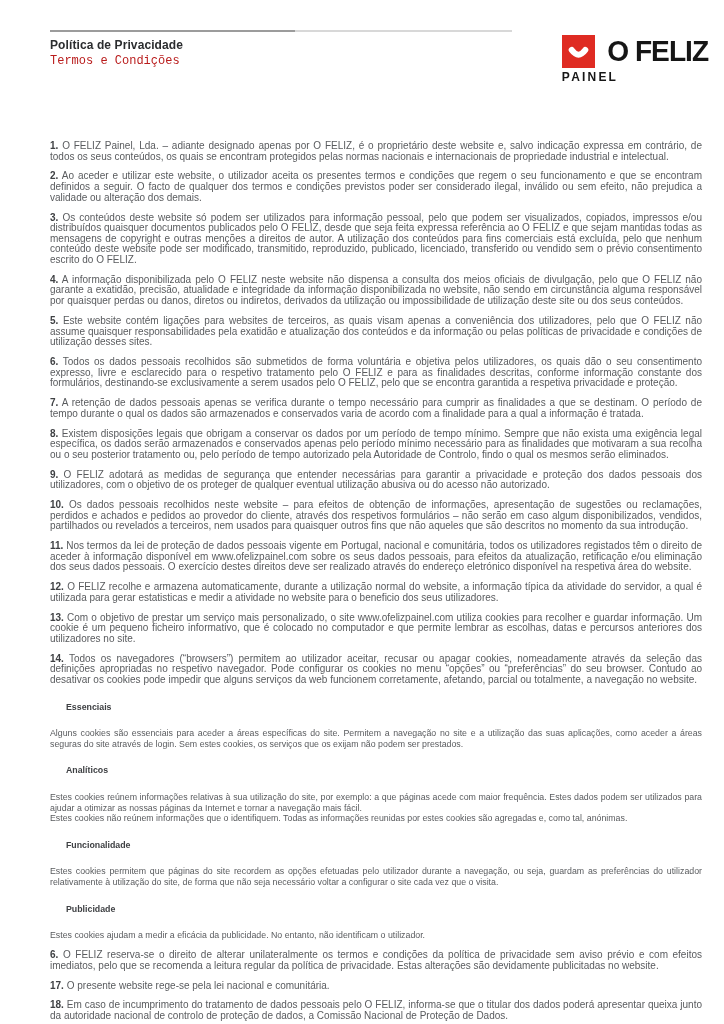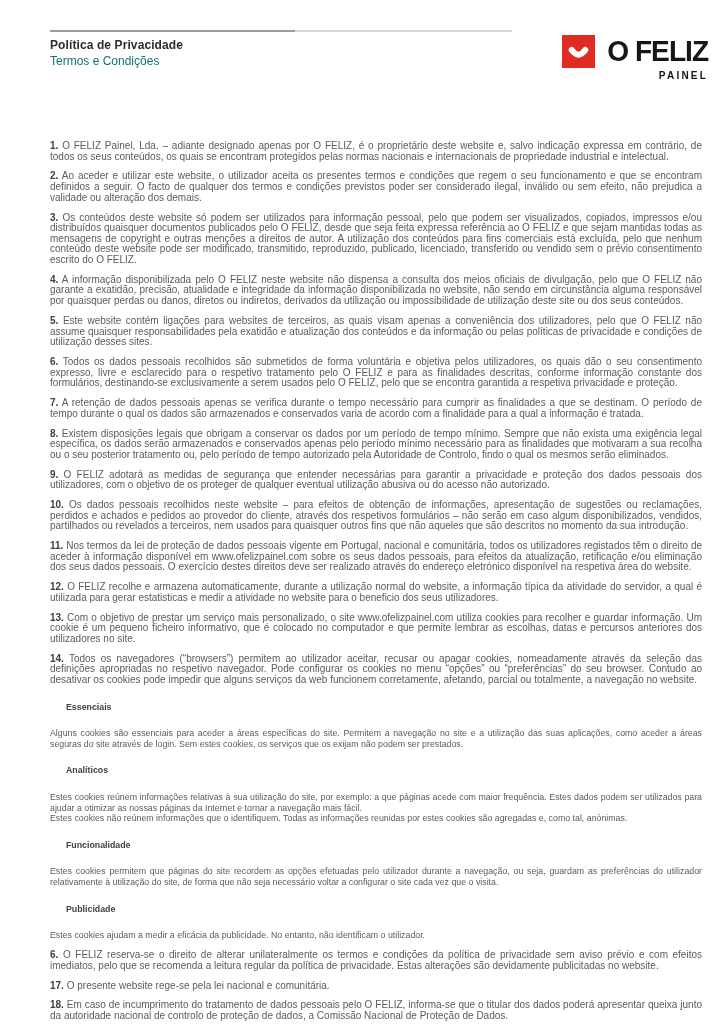--- a/index.html
+++ b/index.html
@@ -4,29 +4,29 @@
 <style>
   html,body { margin:0; padding:0; background:#ffffff; }
   body { width:724px; height:1024px; font-family:"Liberation Sans", sans-serif; }
   .sheet { position:relative; width:724px; height:1024px; background:#ffffff; overflow:hidden; }
 
   
   .top-rule { position:absolute; left:50px; top:30px; width:462px; height:2px;
               background:linear-gradient(to right,#9c9c9c 0,#9c9c9c 53%,#d8d8d8 53%,#d8d8d8 100%); }
   .header-titles { position:absolute; left:50px; top:38px; }
   .doc-title { font-size:12px; font-weight:bold; color:#2b2d2f; margin:0; letter-spacing:0.1px; }
-  .doc-subtitle { font-size:12px; font-weight:normal; color:#0f766e; margin:2px 0 0; }
+  .doc-subtitle { font-size:12px; font-weight:normal; color:#b91c1c; margin:2px 0 0;font-family:Liberation Mono, monospace; }
 
   
   .logo { position:absolute; top:35px; right:16px; }
   .logo-row { display:flex; align-items:flex-start; gap:9px; }
   .logo-mark svg { width:33px; height:33px; display:block; }
   .logo-text { font-size:29px; font-weight:bold; letter-spacing:-1px; color:#161616;
                transform:scaleX(0.97); transform-origin:right center; white-space:nowrap; }
-  .logo-sub { text-align:right; font-size:10px; font-weight:bold; letter-spacing:2.2px;
+  .logo-sub { font-size:12px; font-weight:bold; letter-spacing:2.2px;
               color:#161616; margin-top:2px; }
 
   
   main { position:absolute; left:50px; top:141px; width:652px; }
   .para { margin:0 0 9.3px; font-size:10px; line-height:10.6px; color:#595b5e;
           text-align:justify; }
   .para b.n { color:#3f4144; font-weight:bold; }
   .force-break { white-space:pre-line; text-align-last:justify; }
   .ck-h { font-size:8.8px; line-height:10.6px; color:#3f4144; margin:16px; font-weight:bold; }
   .ck-b { margin:0 0 9.3px; font-size:8.8px; line-height:10.6px; color:#595b5e;

